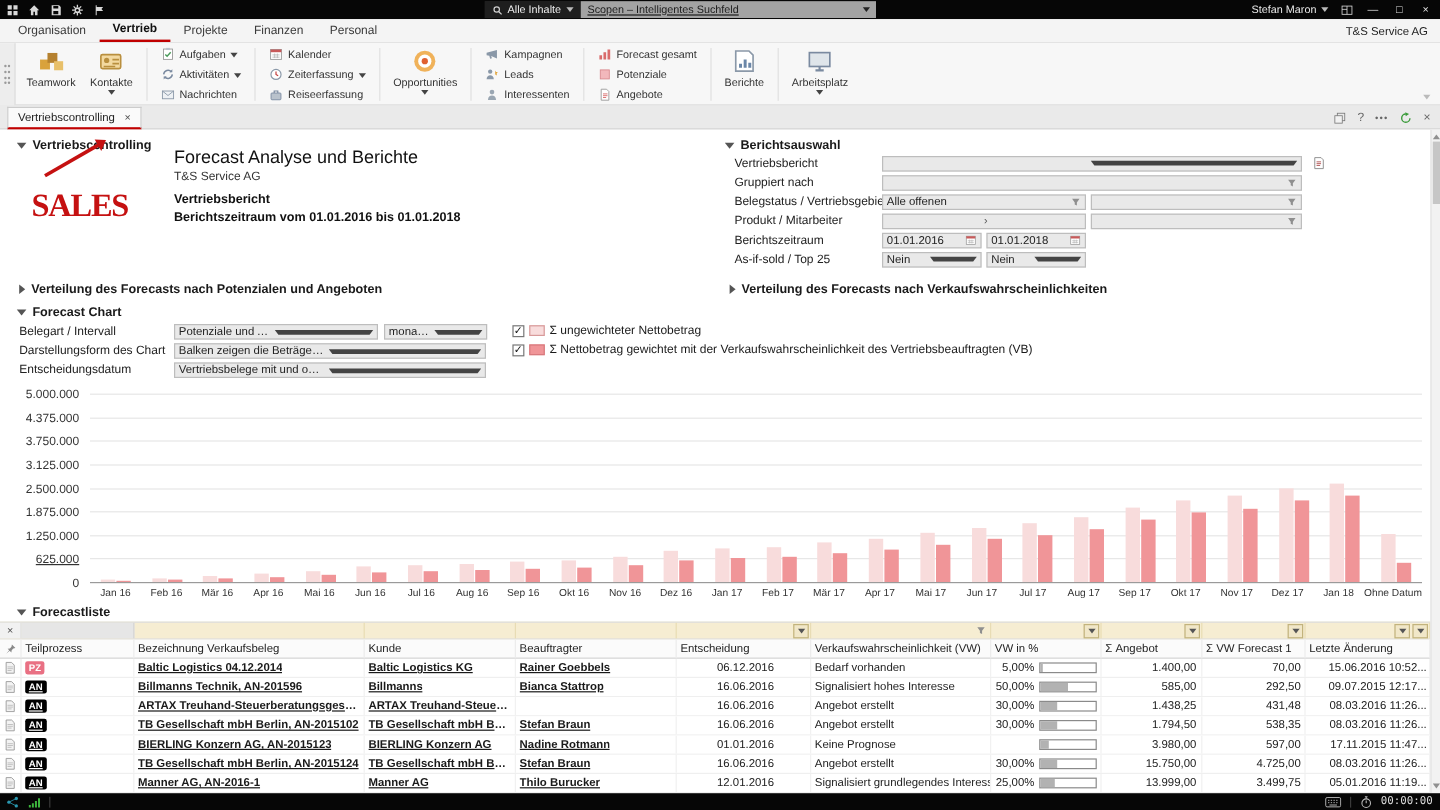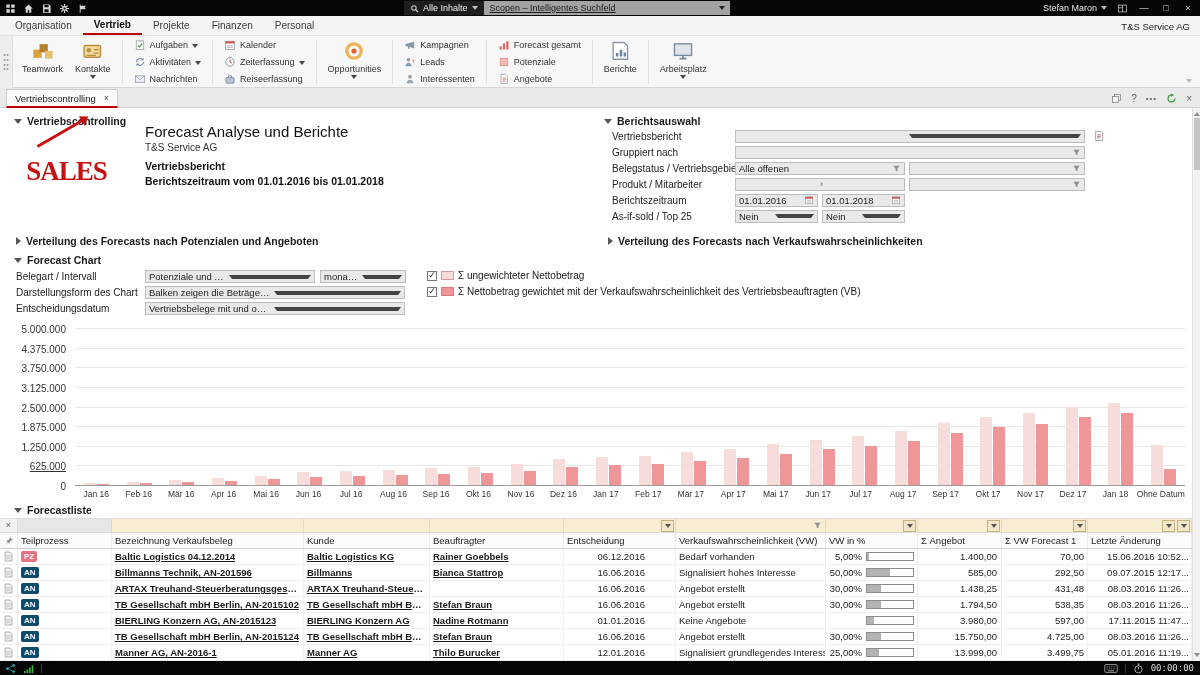--- a/index.html
+++ b/index.html
@@ -134,21 +134,21 @@
     border-right:1px solid #ececec;overflow:hidden;white-space:nowrap;}
   .ft-pin{width:10px;height:10px;}
   .ft-data{height:16px;background:#fff;border-bottom:1px solid #efefef;font-size:9.5px;color:#222;}
   .ft-cell{flex:none;display:flex;align-items:center;padding:0 3px;border-right:1px solid #f1f1f1;
     overflow:hidden;white-space:nowrap;}
   .ft-cell.right{justify-content:flex-end;}
   .ft-doc{width:9px;height:11px;}
   .badge{display:inline-block;padding:0 3px;height:11px;line-height:11px;border-radius:2px;
     font-size:8px;font-weight:bold;color:#fff;}
   .badge-pz{background:#e97083;}
-  .badge-an{background:#0c4a6e;}
+  .badge-an{background:#000000;text-decoration:underline;}
   .lnk{font-weight:bold;text-decoration:underline;color:#1a1a1a;overflow:hidden;text-overflow:ellipsis;white-space:nowrap;}
   .ft-pct{justify-content:flex-end;gap:4px;}
   .pct-text{text-align:right;}
   .pct-bar{width:48px;height:9px;border:1px solid #8a8a8a;background:#fff;display:inline-block;flex:none;}
   .pct-fill{display:block;height:100%;background:#b2b2b2;}
 
   
   .vscroll{position:absolute;right:0;top:0;width:8px;height:553px;background:#f2f2f2;border-left:1px solid #e2e2e2;}
   .vs-up,.vs-down{position:absolute;left:1px;width:6px;height:6px;}
   .vs-up{top:2px;border-left:3px solid transparent;border-right:3px solid transparent;border-bottom:4px solid #909090;width:0;}
@@ -1103,21 +1103,21 @@
           <div class="ft-cell" style="width: 126px;">
             <span class="lnk">BIERLING Konzern AG</span>
           </div>
           <div class="ft-cell" style="width: 134px;">
             <span class="lnk">Nadine Rotmann</span>
           </div>
           <div class="ft-cell right" style="width: 112px; padding-right: 30px;">
             <span>01.01.2016</span>
           </div>
           <div class="ft-cell" style="width: 150px;">
-            <span>Keine Angebote</span>
+            <span>Keine Prognose</span>
           </div>
           <div class="ft-cell right ft-pct" style="width: 92px; gap: 41px;">
             <span class="pct-text">15,00%</span>
             <span class="pct-bar">
               <span class="pct-fill" style="width: 15%;"></span>
             </span>
           </div>
           <div class="ft-cell right" style="width: 84px; padding-right: 4px;">
             <span>3.980,00</span>
           </div>

